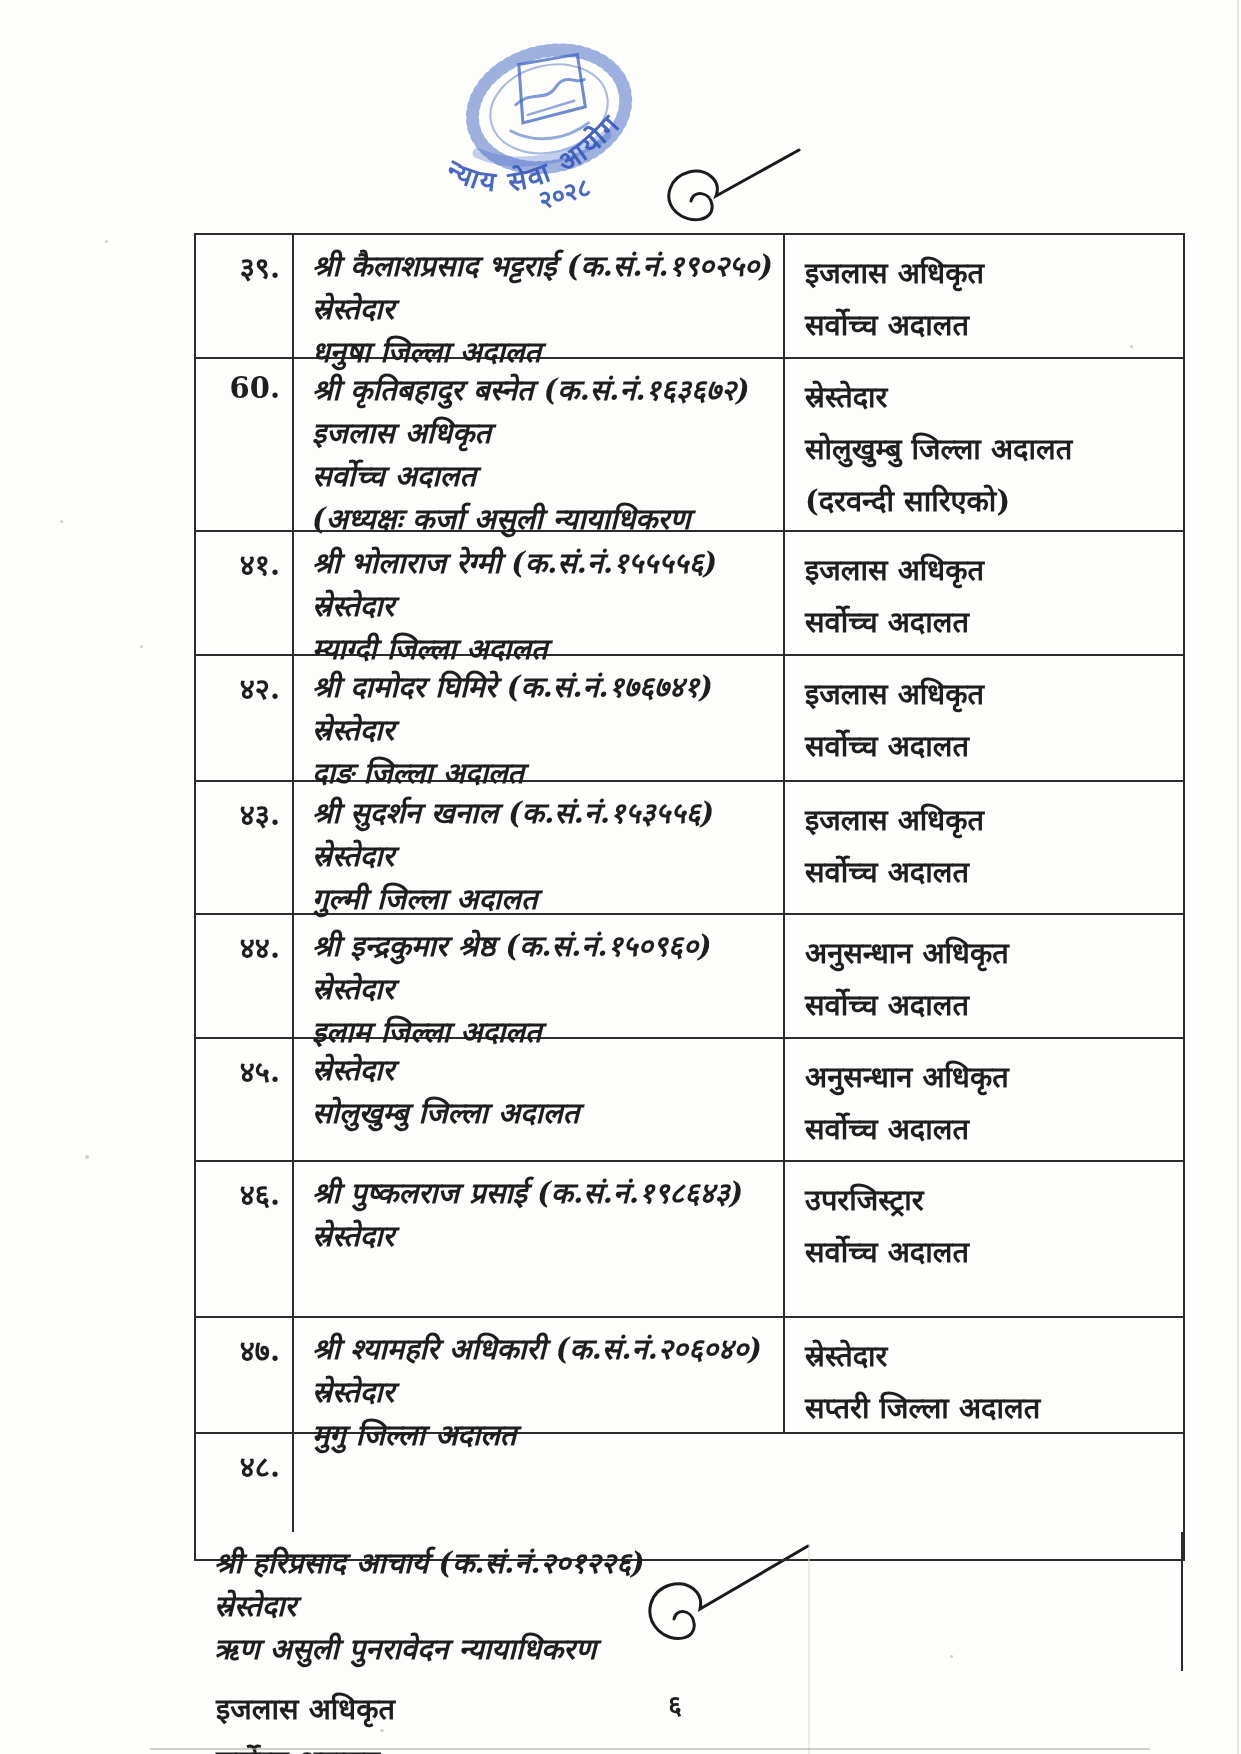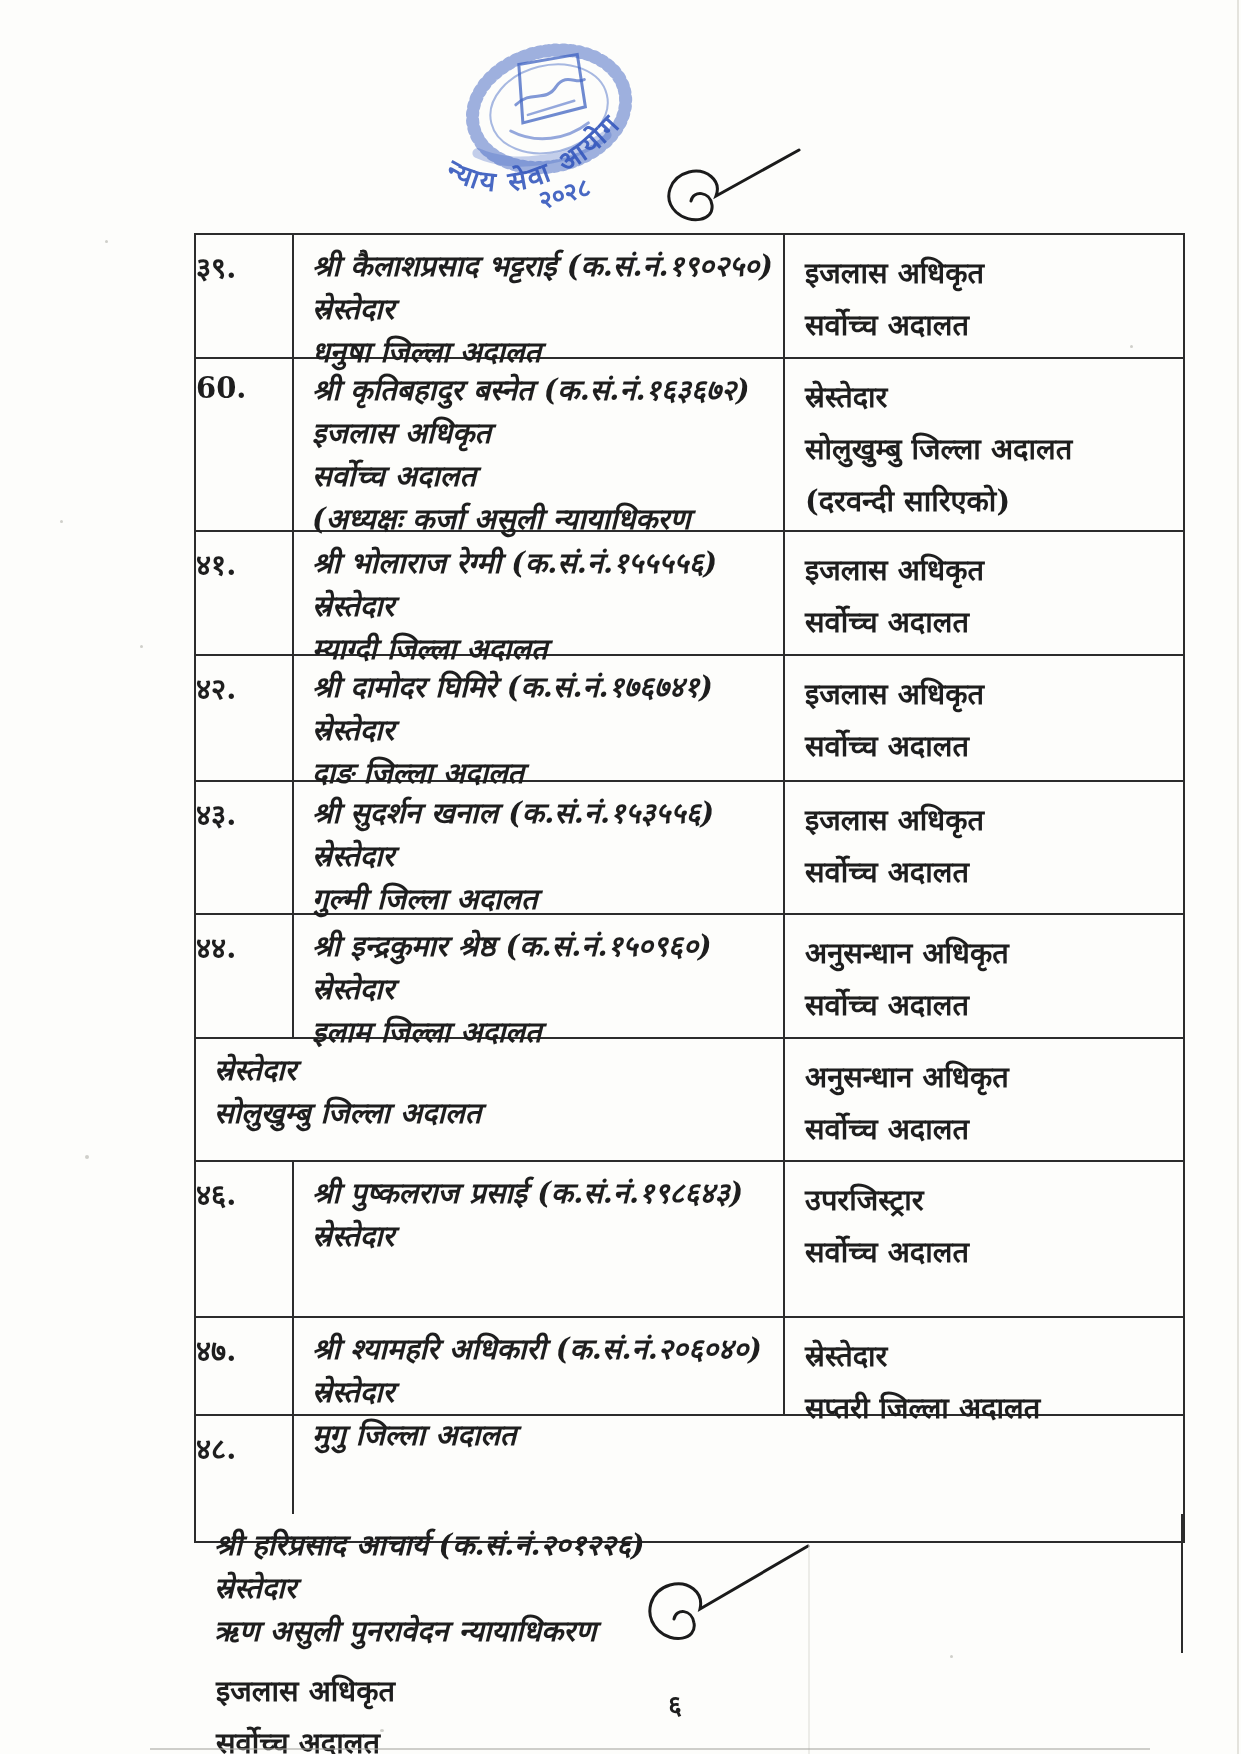--- a/index.html
+++ b/index.html
@@ -19,21 +19,21 @@
 
   
   .doc-table{
     position:absolute;left:194px;top:233px;width:991px;
     box-sizing:border-box;border:2px solid #2c2c2c;
     font-size:29px;font-weight:600;
   }
   .r{display:flex;border-bottom:2px solid #2c2c2c;box-sizing:border-box;}
   .r:last-child{border-bottom:none;flex-direction:column;}
   .c1{width:98px;flex:0 0 98px;border-right:2px solid #2c2c2c;
-      padding:12px 12px 12px 0;box-sizing:border-box;}
+      text-align:right;padding:12px 12px 12px 0;box-sizing:border-box;}
   .c2{flex:1 1 auto;border-right:2px solid #2c2c2c;
       padding:10px 8px 0 18px;box-sizing:border-box;}
   .c3{width:398px;flex:0 0 398px;padding:12px 8px 0 20px;box-sizing:border-box;}
   .c2 .ln{line-height:43px;white-space:nowrap;font-style:italic;}
   .c3 .ln{line-height:52px;white-space:nowrap;}
 
   
   .pageno{position:absolute;left:655px;top:1686px;width:40px;text-align:center;
           font-size:26px;font-weight:600;}
 
@@ -149,20 +149,21 @@
         <div class="ln">स्रेस्तेदार</div>
         <div class="ln">इलाम जिल्ला अदालत</div>
       </div>
       <div class="c3">
         <div class="ln">अनुसन्धान अधिकृत</div>
         <div class="ln">सर्वोच्च अदालत</div>
       </div>
     </div>
 
     <div class="r" style="height:123px">
+      <div class="c1"><span>४५.</span></div>
       <div class="c2">
         <div class="ln">स्रेस्तेदार</div>
         <div class="ln">सोलुखुम्बु जिल्ला अदालत</div>
       </div>
       <div class="c3">
         <div class="ln">अनुसन्धान अधिकृत</div>
         <div class="ln">सर्वोच्च अदालत</div>
       </div>
     </div>
 
@@ -171,21 +172,21 @@
       <div class="c2">
         <div class="ln">श्री पुष्कलराज प्रसाई (क.सं.नं.१९८६४३)</div>
         <div class="ln">स्रेस्तेदार</div>
       </div>
       <div class="c3">
         <div class="ln">उपरजिस्ट्रार</div>
         <div class="ln">सर्वोच्च अदालत</div>
       </div>
     </div>
 
-    <div class="r" style="height:98px">
+    <div class="r" style="height:116px">
       <div class="c1"><span>४७.</span></div>
       <div class="c2">
         <div class="ln">श्री श्यामहरि अधिकारी (क.सं.नं.२०६०४०)</div>
         <div class="ln">स्रेस्तेदार</div>
         <div class="ln">मुगु जिल्ला अदालत</div>
       </div>
       <div class="c3">
         <div class="ln">स्रेस्तेदार</div>
         <div class="ln">सप्तरी जिल्ला अदालत</div>
       </div>

